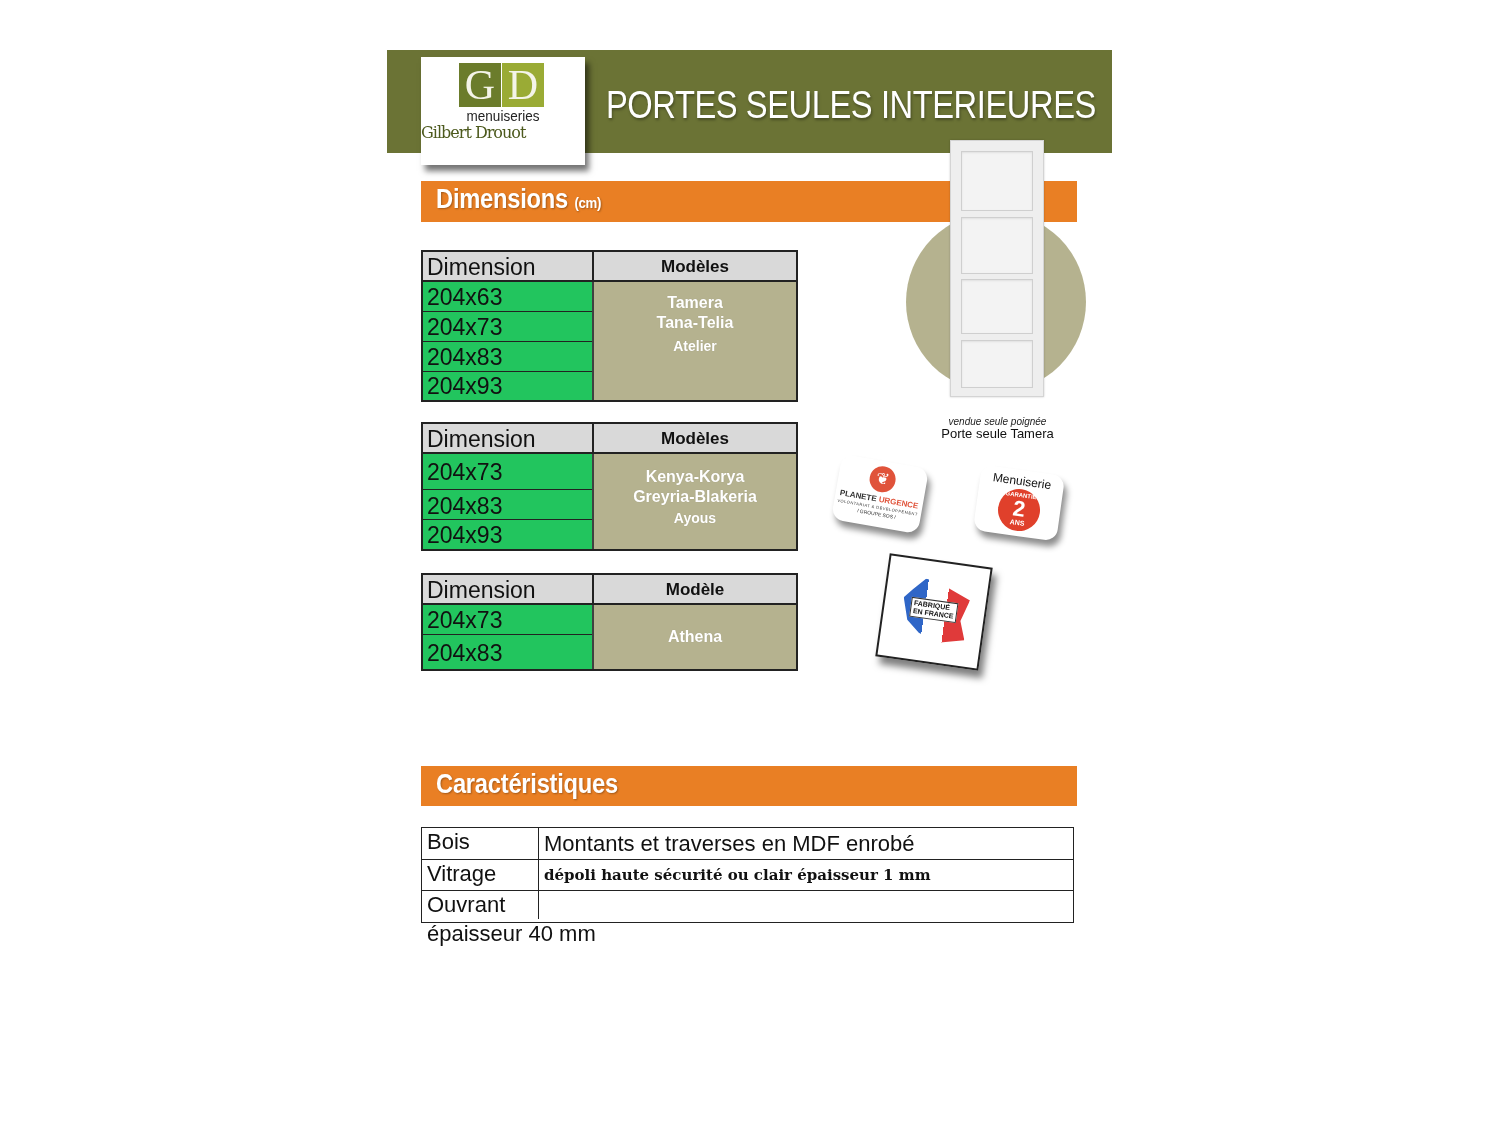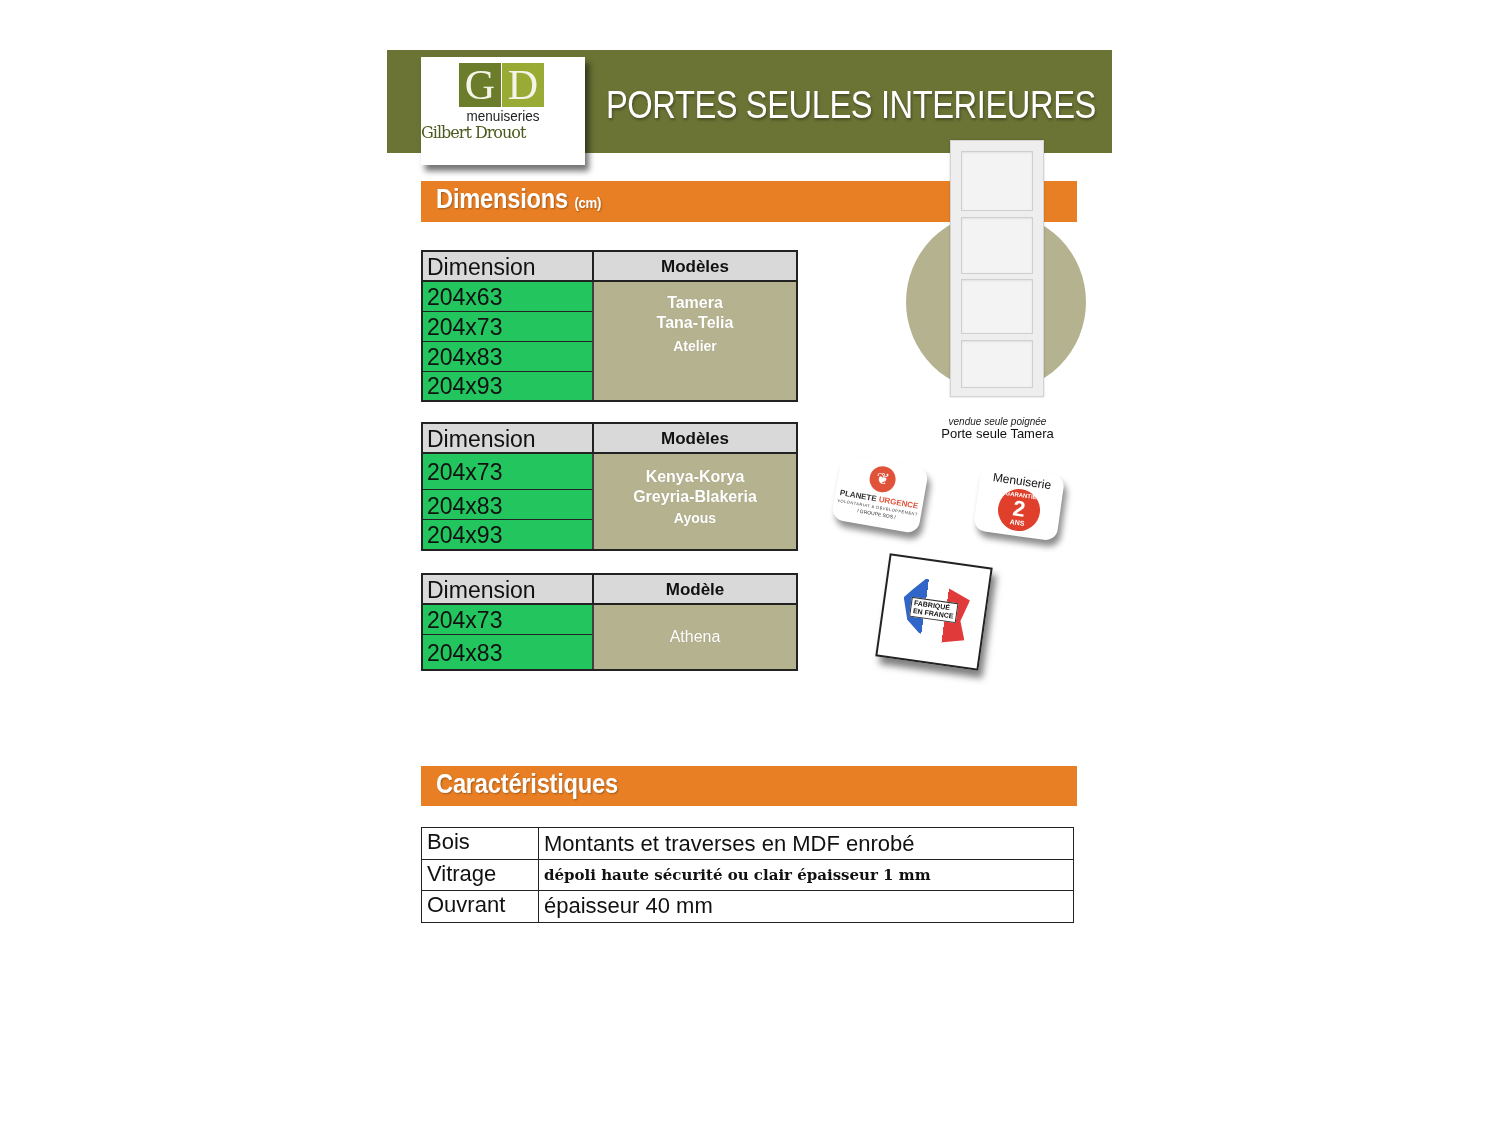--- a/index.html
+++ b/index.html
@@ -166,21 +166,21 @@
 <div class="abs dim-table" style="left:421px; top:573px; width:377px;">
   <div class="dim-head">
     <div class="dim-head-left">Dimension</div>
     <div class="dim-head-right">Modèle</div>
   </div>
   <div class="dim-body">
     <div class="dim-col">
       <div class="dim-cell" style="height:30px; line-height:30px;">204x73</div>
       <div class="dim-cell" style="height:34px; line-height:36px;">204x83</div>
     </div>
-    <div class="dim-models" style="font-weight:normal;">
+    <div class="dim-models" style="font-weight:bold;">
       <div>Athena</div>
     </div>
   </div>
 </div>
 
 <div class="abs badge badge-planete">
   <div class="planete-tree">❦</div>
   <div class="planete-name"><b>PLANETE</b> <span>URGENCE</span></div>
   <div class="planete-tag">VOLONTARIAT &amp; DÉVELOPPEMENT</div>
   <div class="planete-code">/ GROUPE SOS /</div>
@@ -209,17 +209,17 @@
 
 <div class="abs char-table">
   <div class="char-row" style="height:32px;">
     <div class="char-label">Bois</div>
     <div class="char-value" style="line-height:30px;">Montants et traverses en MDF enrobé</div>
   </div>
   <div class="char-row" style="height:31px;">
     <div class="char-label">Vitrage</div>
     <div class="char-value serif">dépoli haute sécurité ou clair épaisseur 1 mm</div>
   </div>
-  <div class="char-row" style="height:31px;">
+  <div class="char-row" style="height:31px;flex-direction:column;">
     <div class="char-label">Ouvrant</div>
     <div class="char-value" style="line-height:28px;">épaisseur 40 mm</div>
   </div>
 </div>
 
 </body></html>

